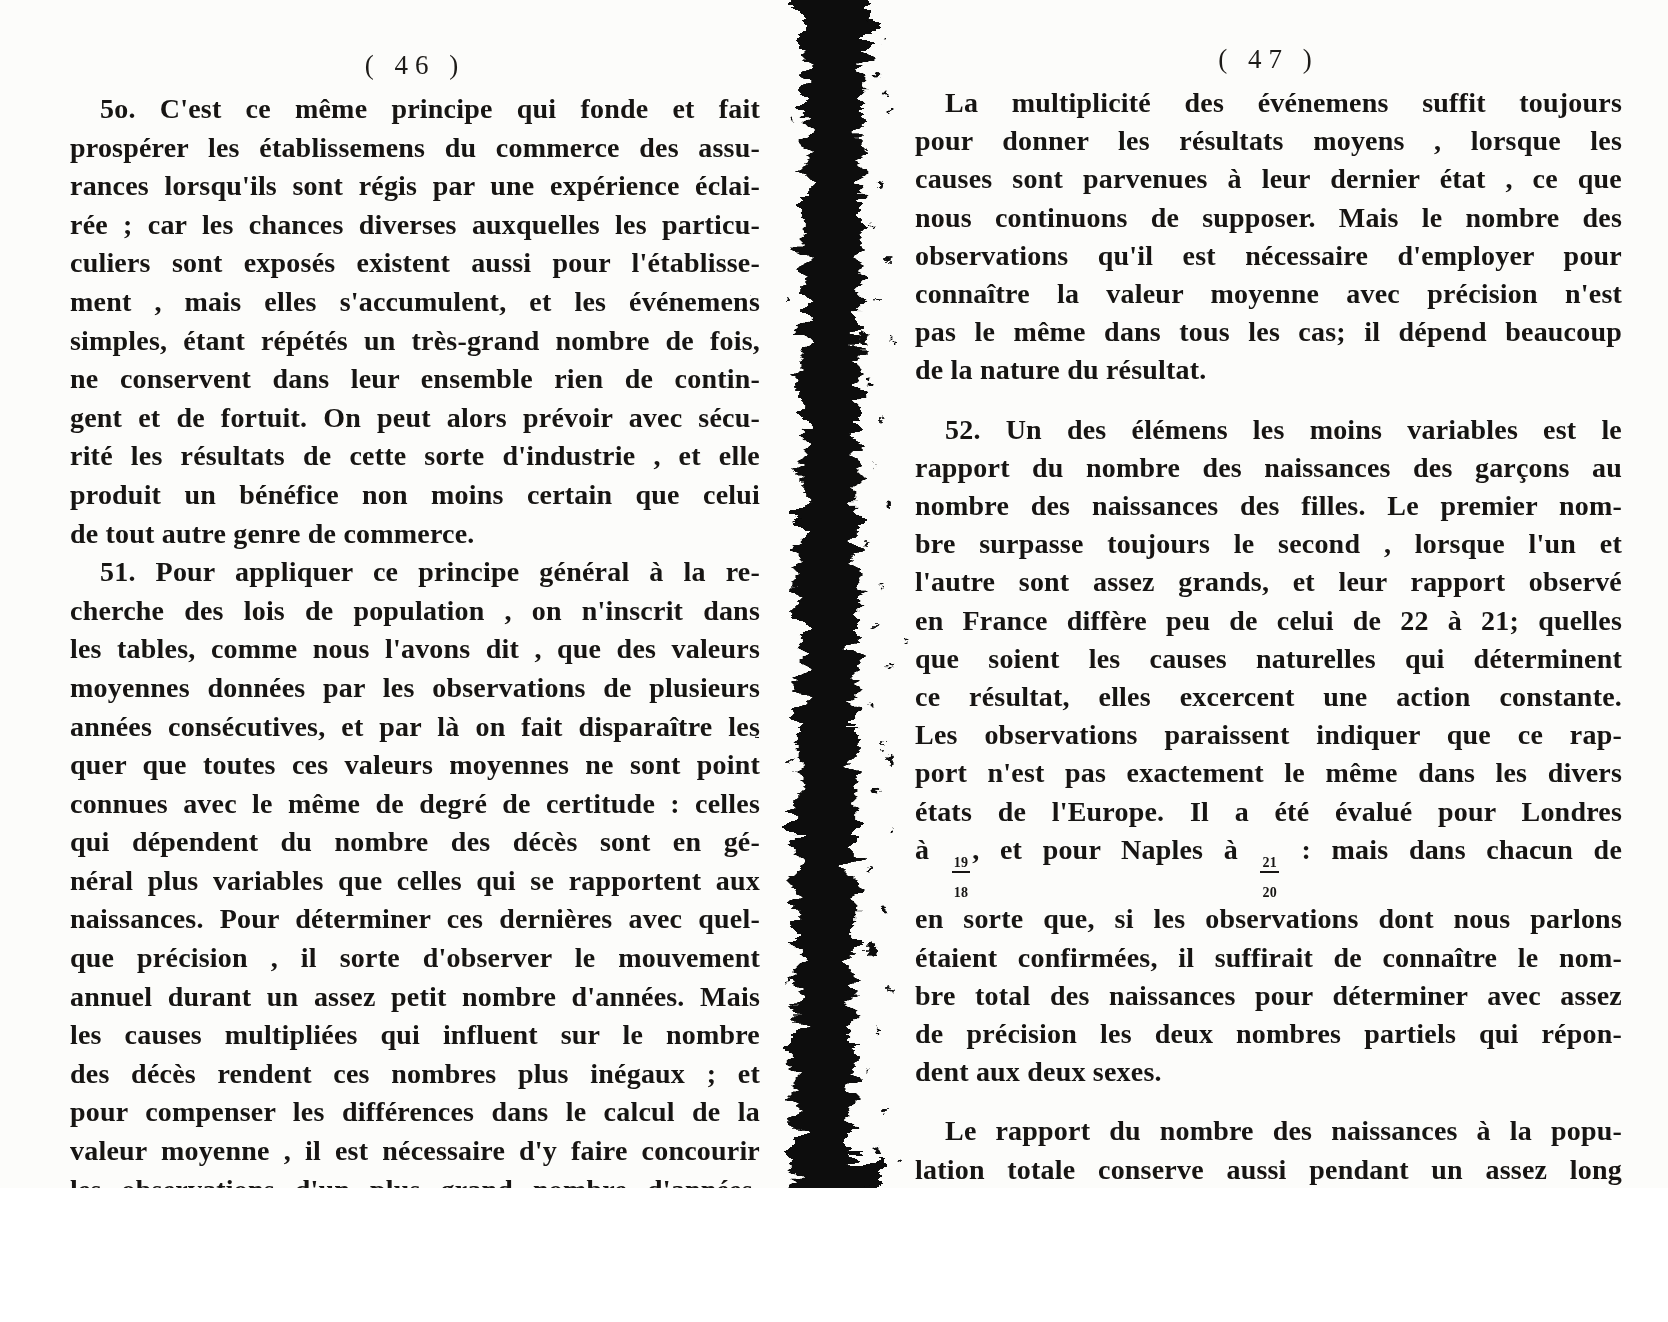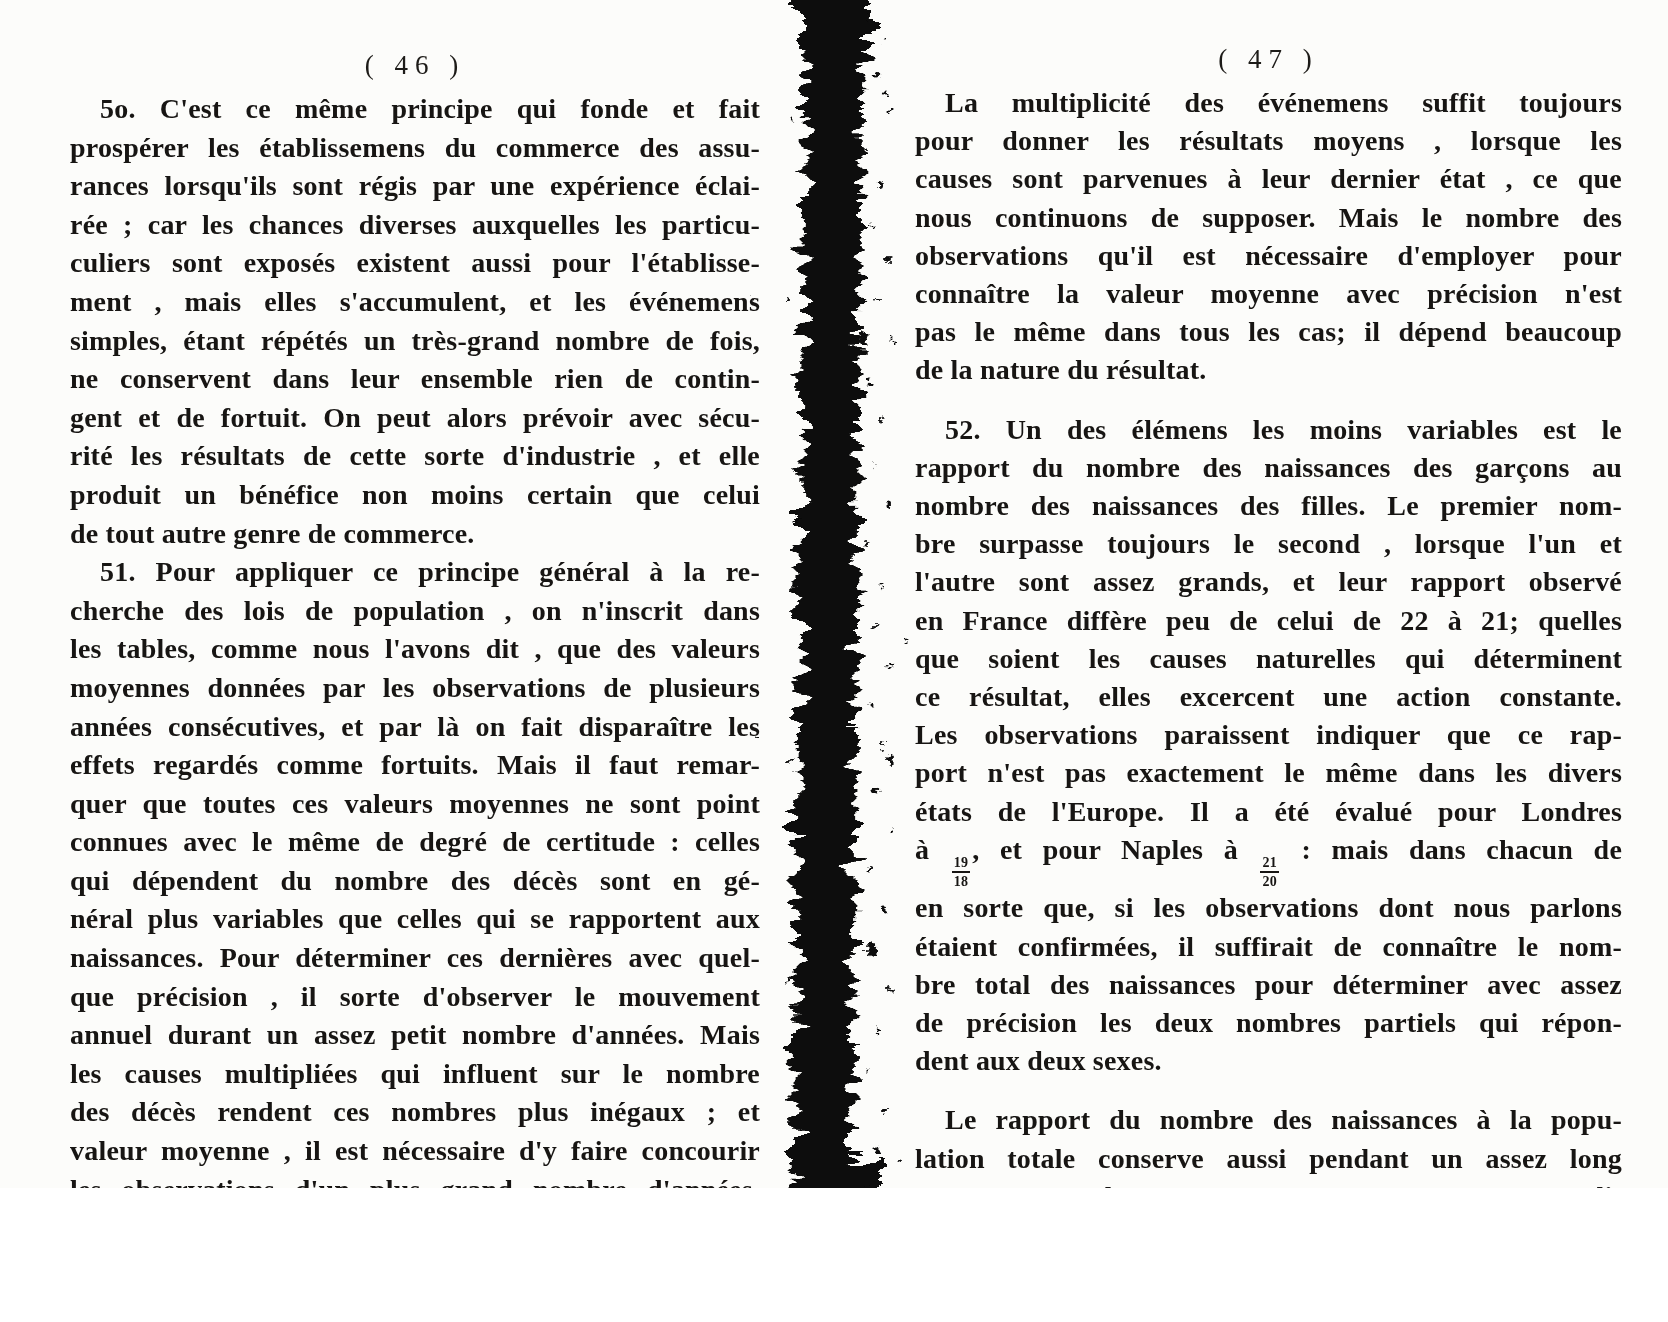--- a/index.html
+++ b/index.html
@@ -50,21 +50,21 @@
     display: inline-flex;
     flex-direction: column;
     align-items: center;
     vertical-align: -0.55em;
     font-size: 0.5em;
     line-height: 1.1;
     font-weight: 700;
     margin: 0 2px;
   }
   .frac .fn { border-bottom: 2px solid currentColor; padding: 0 2px 1px; }
-  .frac .fd { padding-top: 1px; }
+  .frac .fd { padding-top: 12px; }
 </style>
 </head>
 <body>
 
 <div class="sheet">
 
   <svg class="gutter-svg" width="1668" height="1322" viewBox="0 0 1668 1322" aria-hidden="true">
     <defs>
       <filter id="rag" x="-80%" y="-10%" width="260%" height="120%">
         <feTurbulence type="fractalNoise" baseFrequency="0.022 0.095" numOctaves="4" seed="8" result="t"></feTurbulence>
@@ -149,30 +149,30 @@
           <div class="line">rité les résultats de cette sorte d'industrie , et elle</div>
           <div class="line">produit un bénéfice non moins certain que celui</div>
           <div class="line end">de tout autre genre de commerce.</div>
         </div>
         <div class="para">
           <div class="line indent">51.  Pour appliquer ce principe général à la re-</div>
           <div class="line">cherche des lois de population , on n'inscrit dans</div>
           <div class="line">les tables, comme nous l'avons dit , que des valeurs</div>
           <div class="line">moyennes données par les observations de plusieurs</div>
           <div class="line">années consécutives, et par là on fait disparaître les</div>
-          <div class="line">effets regardés comme fortuits. Mais il faut remar-</div>
           <div class="line">quer que toutes ces valeurs moyennes ne sont point</div>
           <div class="line">connues avec le même de degré de certitude : celles</div>
           <div class="line">qui dépendent du nombre des décès sont en gé-</div>
           <div class="line">néral plus variables que celles qui se rapportent aux</div>
           <div class="line">naissances. Pour déterminer ces dernières avec quel-</div>
           <div class="line">que précision , il sorte d'observer le mouvement</div>
           <div class="line">annuel durant un assez petit nombre d'années. Mais</div>
           <div class="line">les causes multipliées qui influent sur le nombre</div>
           <div class="line">des décès rendent ces nombres plus inégaux ; et</div>
+          <div class="line">pour compenser les différences dans le calcul de la</div>
           <div class="line">valeur moyenne , il est nécessaire d'y faire concourir</div>
           <div class="line">les observations d'un plus grand nombre d'années.</div>
         </div>
       </div>
   </div>
 
   <div class="page page-right">
     <div class="pagenum">( 47 )</div>
     <div class="page-body">
         <div class="para">

